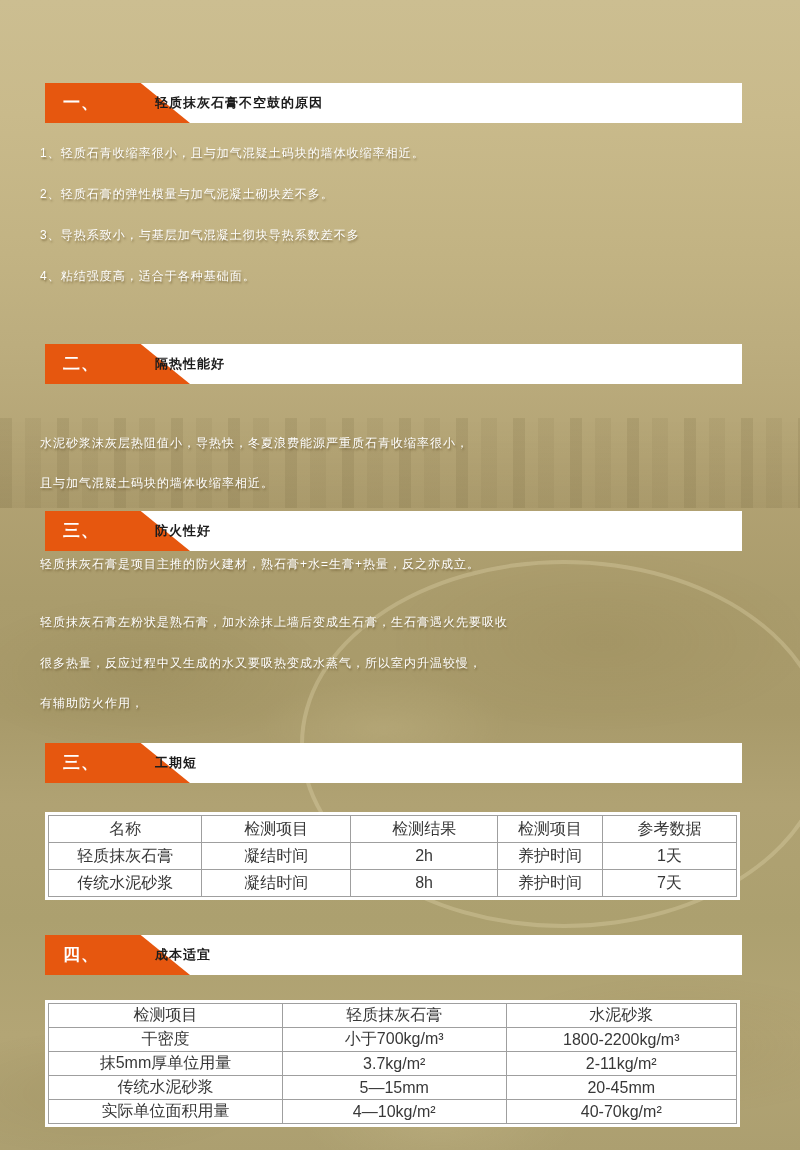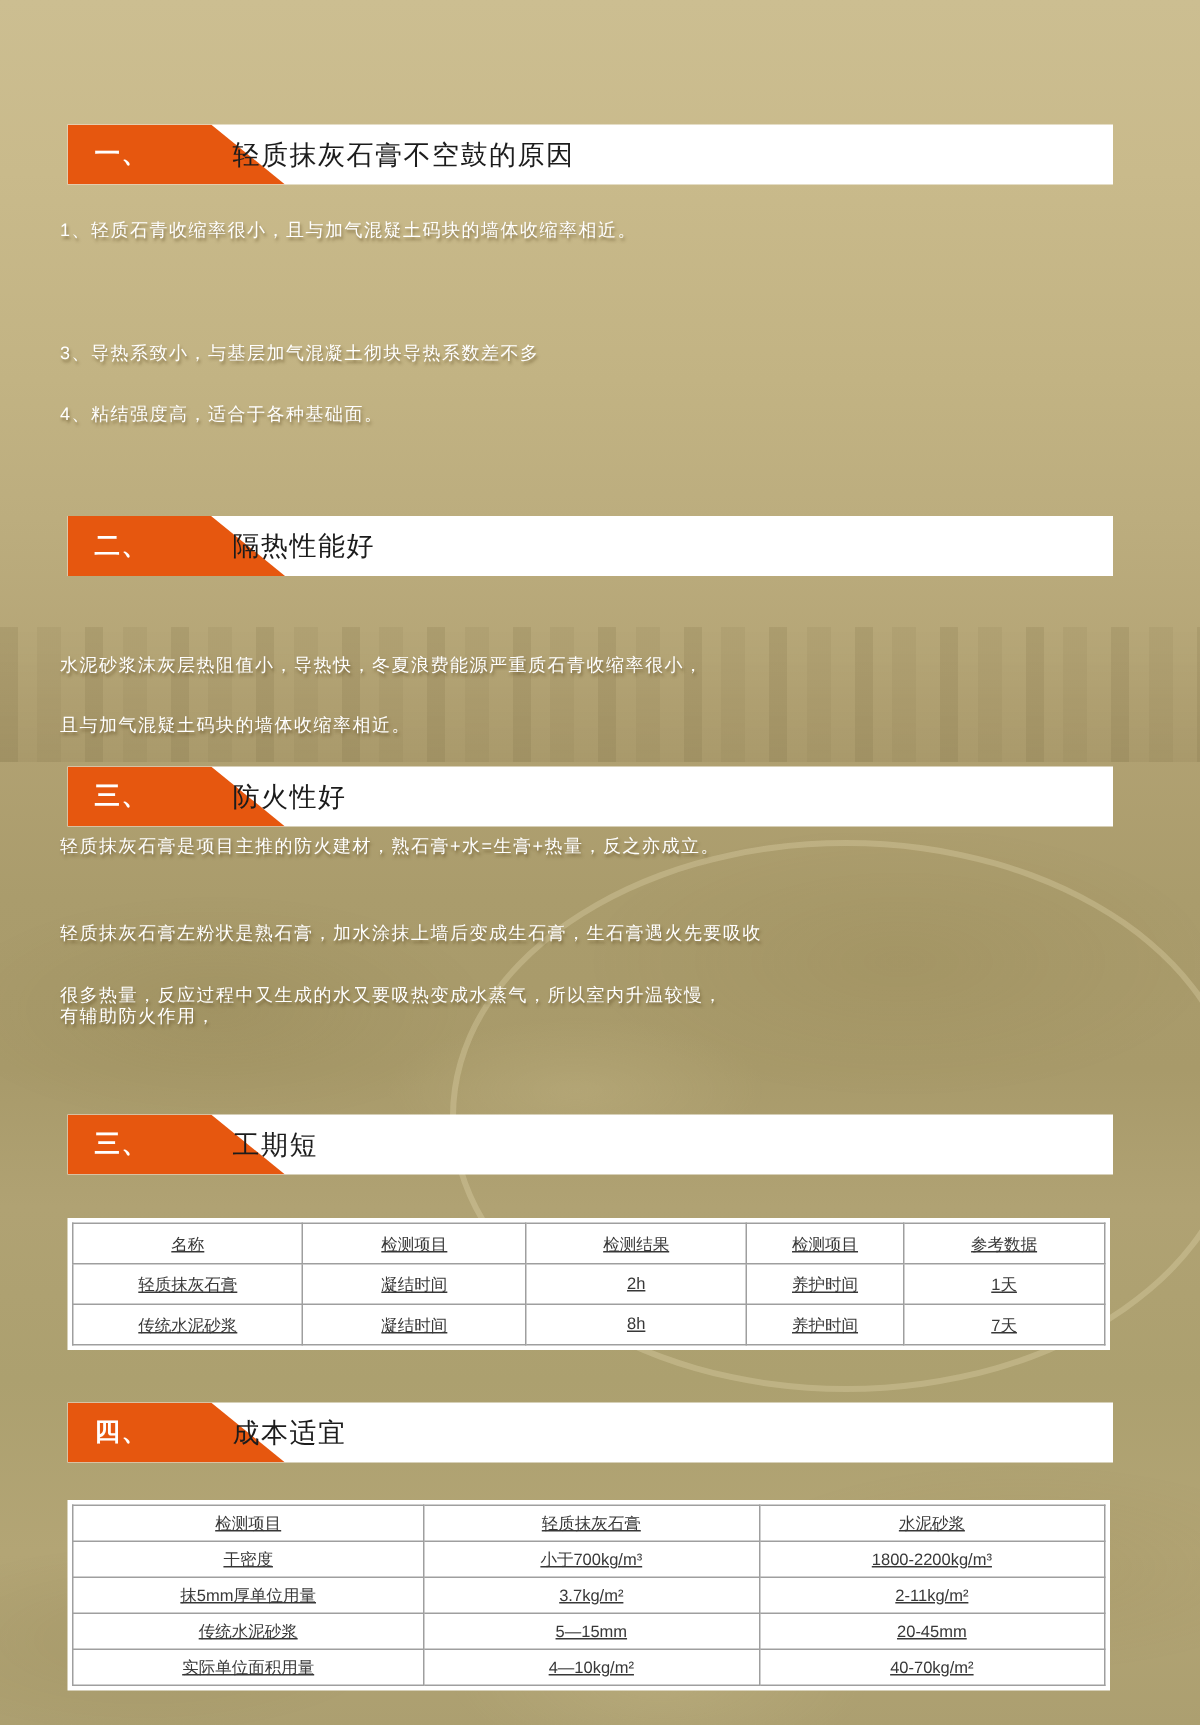--- a/index.html
+++ b/index.html
@@ -50,42 +50,42 @@
     background:#e6570f;
     clip-path:polygon(0 0, 66% 0, 100% 100%, 0 100%);
   }
   .badge{
     position:absolute;left:18px;top:0;line-height:40px;
     color:#ffffff;font-size:17px;font-weight:bold;letter-spacing:1px;
     white-space:nowrap;
   }
   .bar-title{
     position:absolute;left:110px;top:0;line-height:40px;
-    color:#1c1c1c;font-size:18px;font-weight:normal;letter-spacing:1px;
+    color:#1c1c1c;font-size:13px;font-weight:bold;letter-spacing:1px;
     white-space:nowrap;
   }
 
   
   .line{
     position:absolute;left:40px;height:24px;line-height:24px;
     color:#ffffff;font-size:12px;font-weight:400;letter-spacing:1px;
     white-space:nowrap;
     text-shadow:1px 2px 2px rgba(80,60,20,.5);
   }
 
   
   .tbl-wrap{
     position:absolute;left:45px;width:695px;background:#ffffff;padding:3px;
     box-sizing:border-box;
   }
   table{border-collapse:collapse;width:100%;table-layout:fixed;}
   td{
     border:1px solid #9f9f9f;text-align:center;vertical-align:middle;
-    color:#383838;font-size:11px;padding:0 2px;
-    overflow:hidden;white-space:nowrap;text-decoration:underline;
+    color:#383838;font-size:16px;padding:0 2px;
+    overflow:hidden;white-space:nowrap;
   }
   .tbl-schedule td{height:26px;}
   .tbl-cost td{height:23px;}
 </style>
 </head>
 <body>
 
 <div id="poster">
 
   <div class="decor decor-skyline"></div>
@@ -94,20 +94,21 @@
   <div class="decor decor-bottom"></div>
 
   <div class="bar" style="top:83px">
     <div class="flag">
       <span class="badge">一、</span>
     </div>
     <span class="bar-title">轻质抹灰石膏不空鼓的原因</span>
   </div>
 
   <div class="line" style="top:141px">1、轻质石青收缩率很小，且与加气混疑土码块的墙体收缩率相近。</div>
+  <div class="line" style="top:182px">2、轻质石膏的弹性模量与加气泥凝土砌块差不多。</div>
   <div class="line" style="top:223px">3、导热系致小，与基层加气混凝土彻块导热系数差不多</div>
   <div class="line" style="top:264px">4、粘结强度高，适合于各种基础面。</div>
 
   <div class="bar" style="top:344px">
     <div class="flag">
       <span class="badge">二、</span>
     </div>
     <span class="bar-title">隔热性能好</span>
   </div>
 
@@ -117,21 +118,21 @@
   <div class="bar" style="top:511px">
     <div class="flag">
       <span class="badge">三、</span>
     </div>
     <span class="bar-title">防火性好</span>
   </div>
 
   <div class="line" style="top:552px">轻质抹灰石膏是项目主推的防火建材，熟石膏+水=生膏+热量，反之亦成立。</div>
   <div class="line" style="top:610px">轻质抹灰石膏左粉状是熟石膏，加水涂抹上墙后变成生石膏，生石膏遇火先要吸收</div>
   <div class="line" style="top:651px">很多热量，反应过程中又生成的水又要吸热变成水蒸气，所以室内升温较慢，</div>
-  <div class="line" style="top:665px">有辅助防火作用，</div>
+  <div class="line" style="top:691px">有辅助防火作用，</div>
 
   <div class="bar" style="top:743px">
     <div class="flag">
       <span class="badge">三、</span>
     </div>
     <span class="bar-title">工期短</span>
   </div>
 
   <div class="tbl-wrap" style="top:812px">
     <table class="tbl-schedule">

